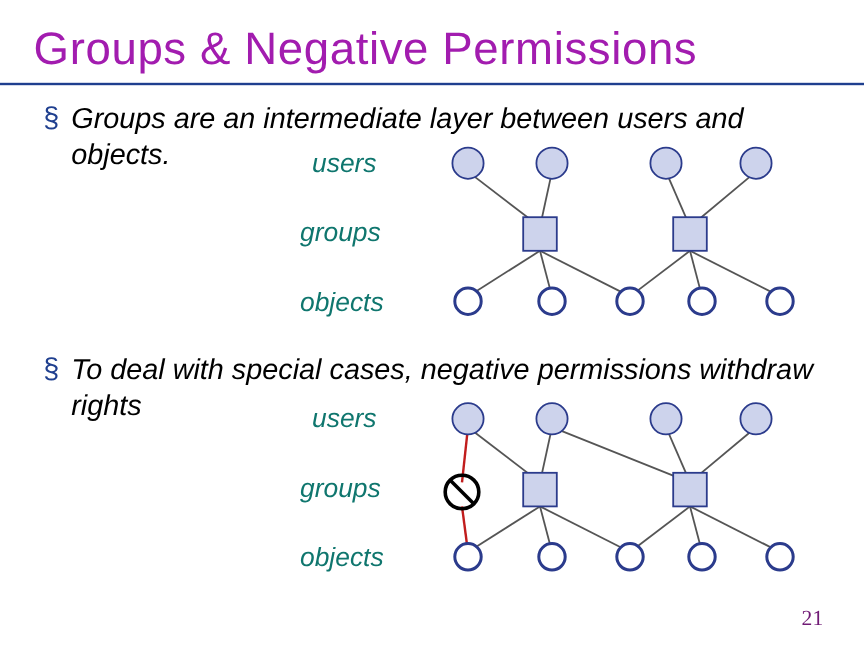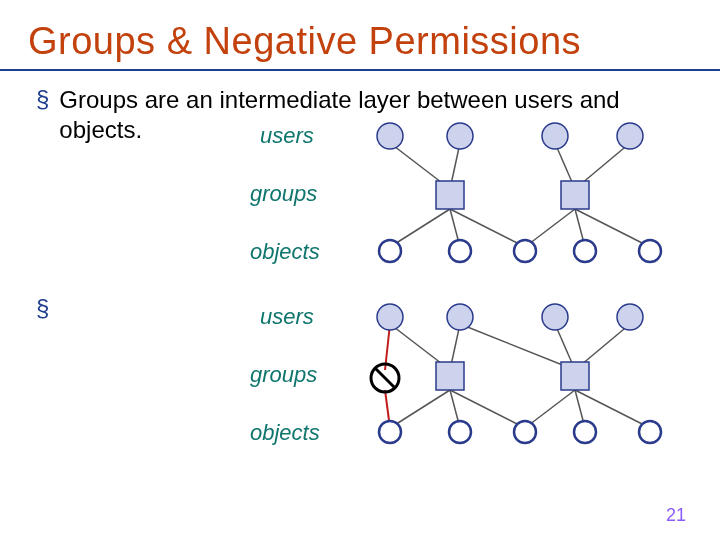--- a/index.html
+++ b/index.html
@@ -5,21 +5,21 @@
   * { margin: 0; padding: 0; box-sizing: border-box; }
   body {
     width: 720px;
     height: 540px;
     background: #fff;
     font-family: Arial, Helvetica, sans-serif;
     position: relative;
     overflow: hidden;
   }
   .title {
-    color: #c2410c;
+    color: #a21caf;
     font-size: 38px;
     font-weight: normal;
     padding: 20px 0 6px 28px;
     letter-spacing: 0.5px;
   }
   .rule {
     height: 2px;
     background: #1f3f8f;
     margin-bottom: 14px;
   }
@@ -33,20 +33,21 @@
     font-size: 24px;
     line-height: 28px;
     margin-right: 10px;
     font-family: Arial;
   }
   .bullet-text {
     color: #000;
     font-size: 24px;
     line-height: 30px;
     flex: 1;
+    font-style: italic;
   }
   .diagram-wrap {
     position: relative;
     margin-left: 180px;
     margin-top: -26px;
     height: 170px;
   }
   .row-label {
     position: absolute;
     font-style: italic;
@@ -55,22 +56,23 @@
   }
   .svg-area {
     position: absolute;
     left: 170px;
     top: 0;
   }
   .page-num {
     position: absolute;
     right: 34px;
     bottom: 14px;
-    color: #8b5cf6;
+    color: #701a75;
     font-size: 18px;
+    font-family: Liberation Serif, serif;
   }
 </style>
 </head>
 <body>
 
 <h1 class="title">Groups &amp; Negative Permissions</h1>
 <div class="rule"></div>
 
 <div class="bullet-block">
   <div class="bullet-mark">§</div>
@@ -114,20 +116,21 @@
       <circle cx="110" cy="132" r="11"></circle>
       <circle cx="175" cy="132" r="11"></circle>
       <circle cx="235" cy="132" r="11"></circle>
       <circle cx="300" cy="132" r="11"></circle>
     </g>
   </svg>
 </div>
 
 <div class="bullet-block" style="margin-top:0;">
   <div class="bullet-mark">§</div>
+  <div class="bullet-text">To deal with special cases, negative permissions withdraw rights</div>
 </div>
 
 <div class="diagram-wrap" style="height:175px; margin-top:-22px;">
   <div class="row-label" style="left:80px; top:4px;">users</div>
   <div class="row-label" style="left:70px; top:62px;">groups</div>
   <div class="row-label" style="left:70px; top:120px;">objects</div>
   <svg class="svg-area" width="330" height="170">
 
     <g stroke="#555" stroke-width="1.5">
       <line x1="40" y1="24" x2="100" y2="70"></line>

